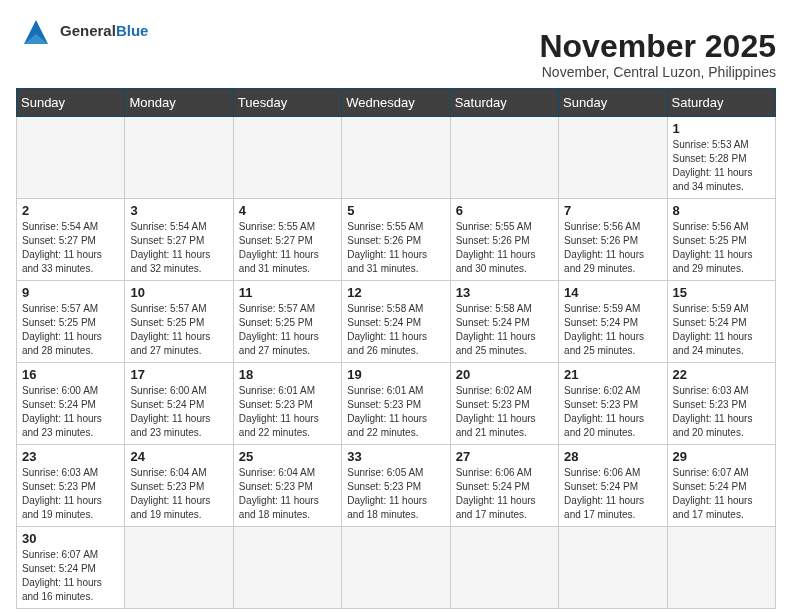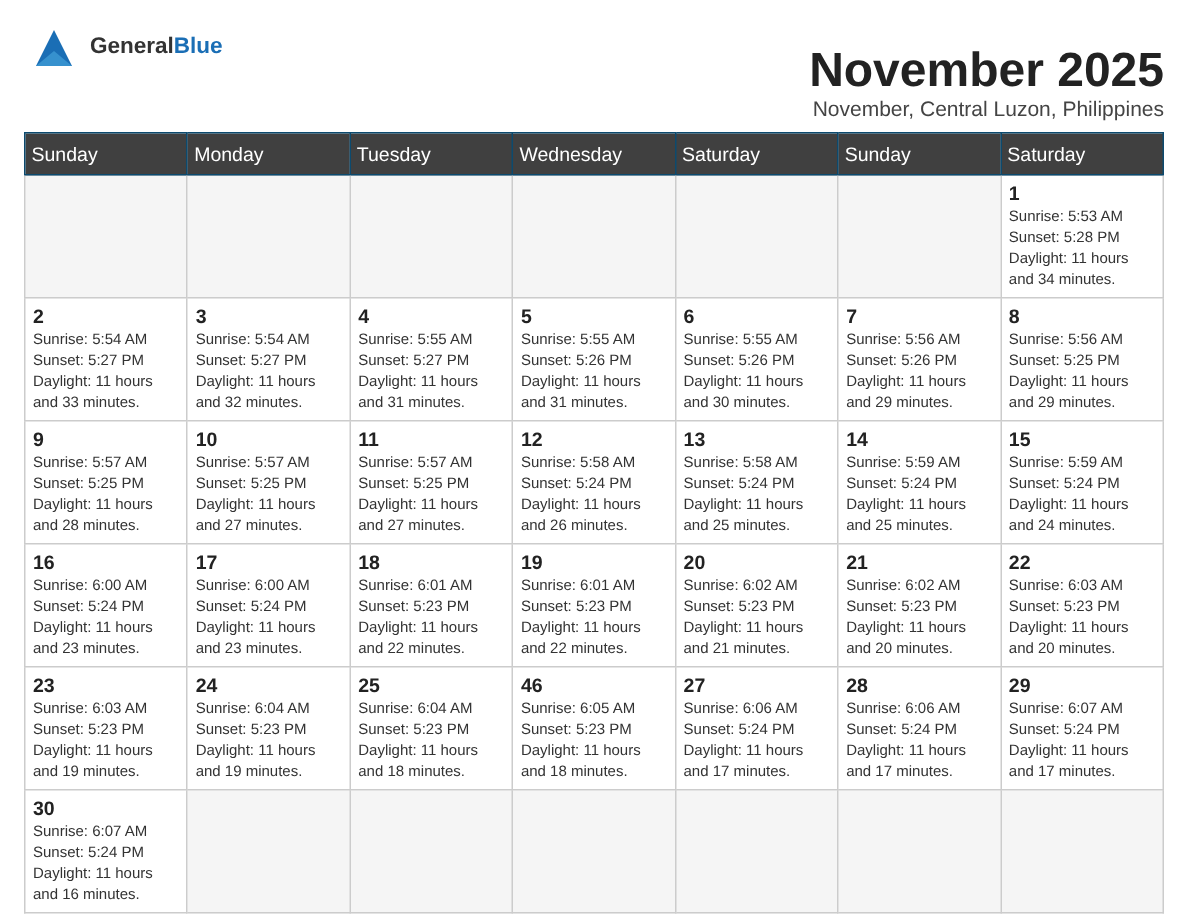--- a/index.html
+++ b/index.html
@@ -277,21 +277,21 @@
 Sunset: 5:23 PM
 Daylight: 11 hours and 19 minutes.</div>
         </td>
         <td>
           <span class="day-number">25</span>
           <div class="day-info" style="white-space: pre-line;">Sunrise: 6:04 AM
 Sunset: 5:23 PM
 Daylight: 11 hours and 18 minutes.</div>
         </td>
         <td>
-          <span class="day-number">46</span>
+          <span class="day-number">33</span>
           <div class="day-info" style="white-space: pre-line;">Sunrise: 6:05 AM
 Sunset: 5:23 PM
 Daylight: 11 hours and 18 minutes.</div>
         </td>
         <td>
           <span class="day-number">27</span>
           <div class="day-info" style="white-space: pre-line;">Sunrise: 6:06 AM
 Sunset: 5:24 PM
 Daylight: 11 hours and 17 minutes.</div>
         </td>

